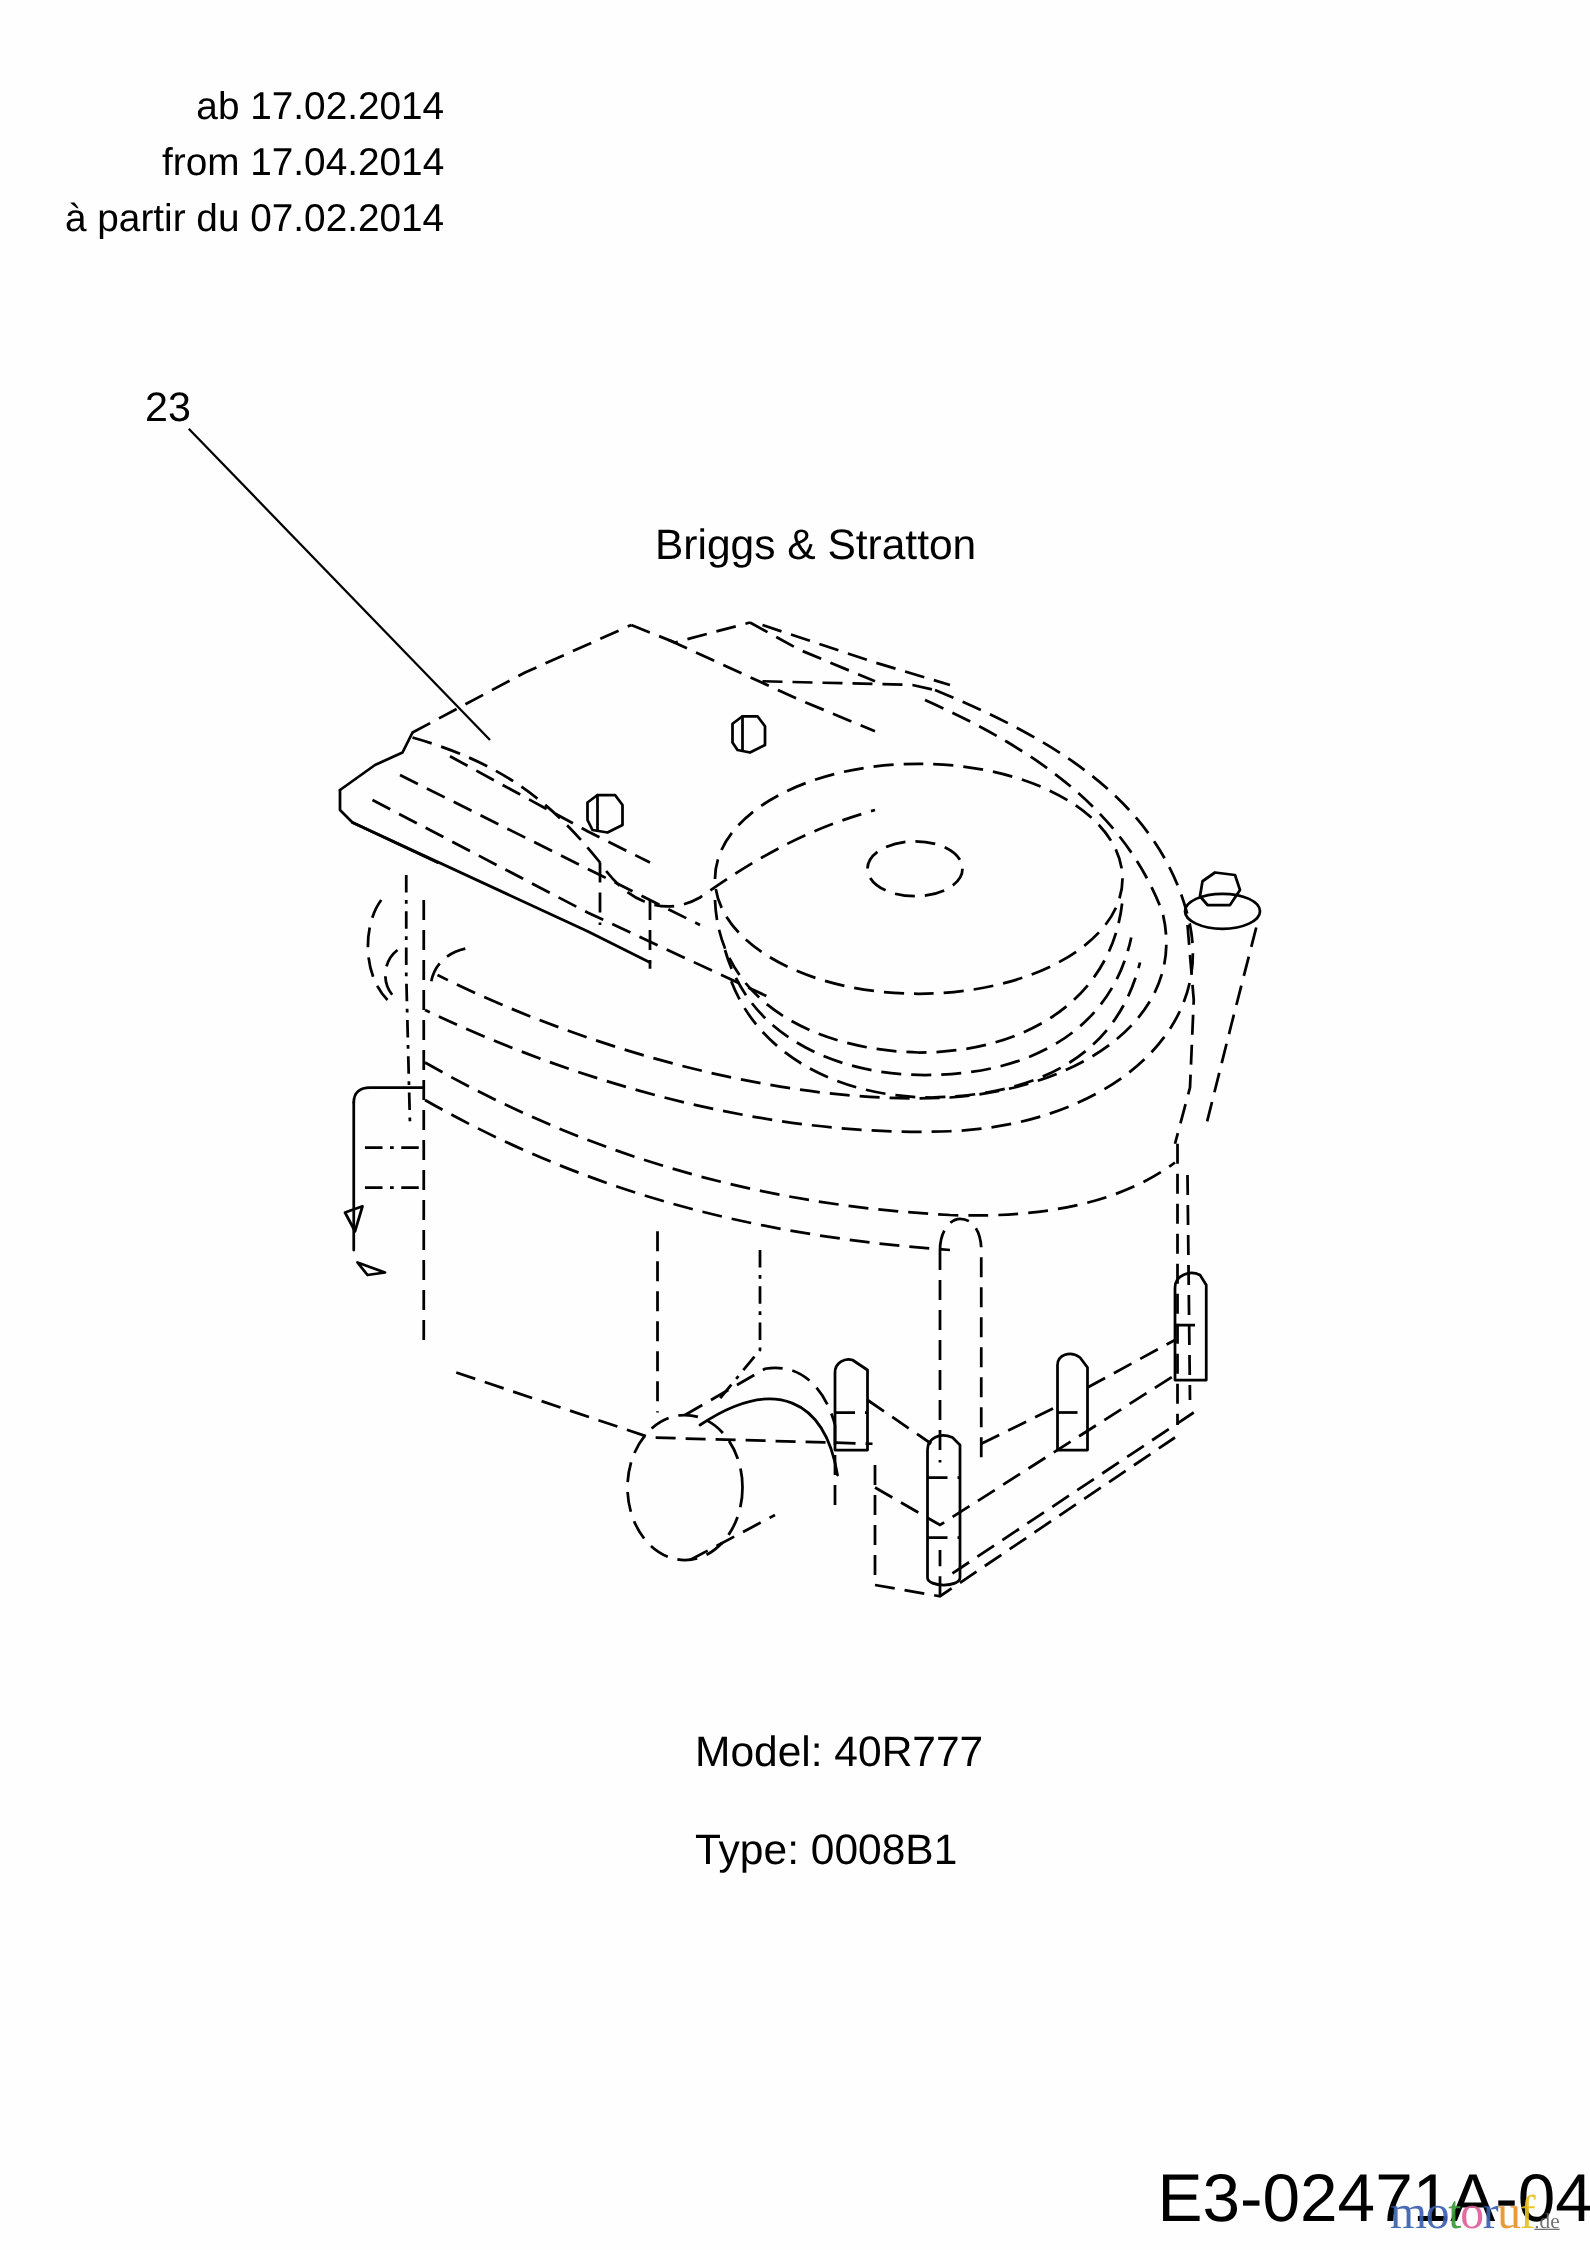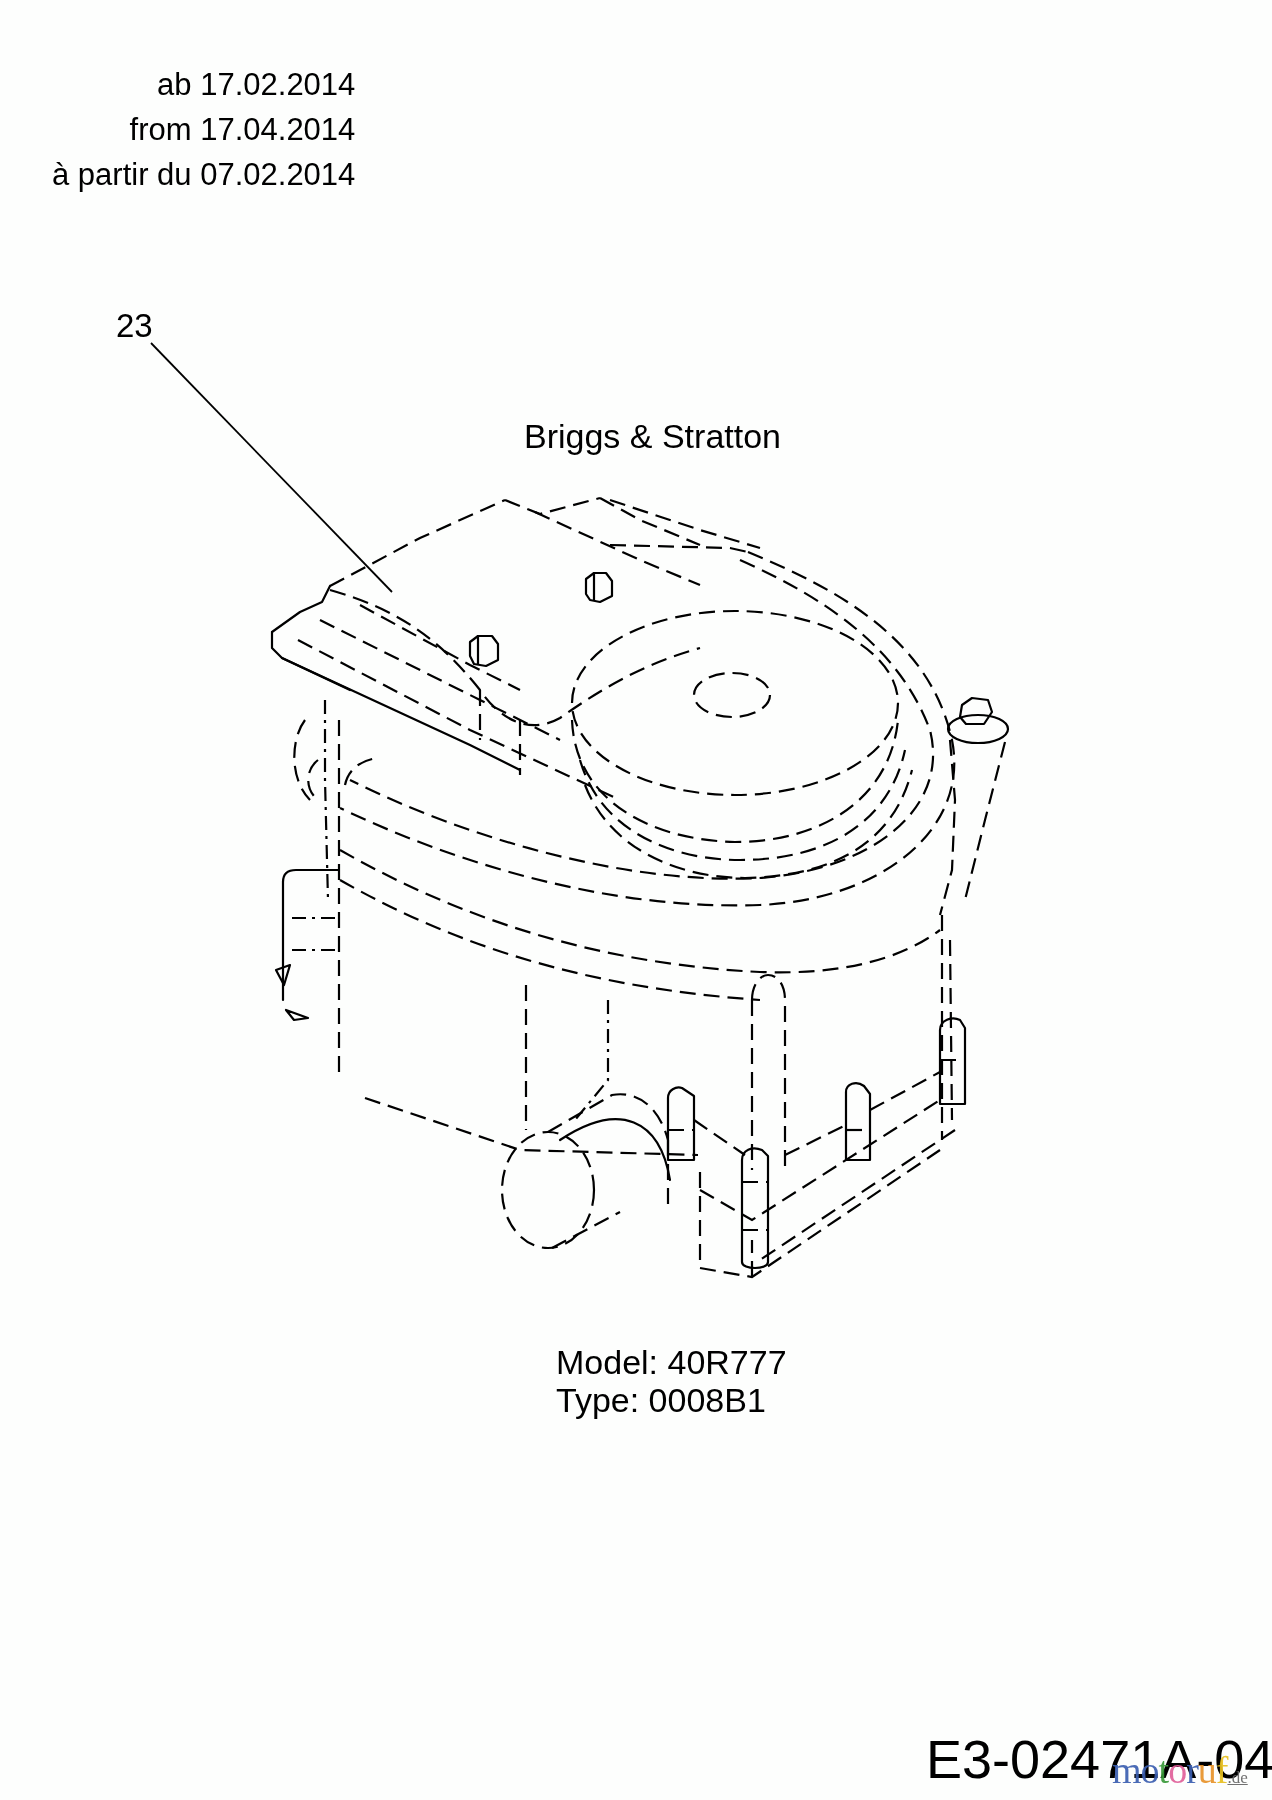--- a/index.html
+++ b/index.html
@@ -4,21 +4,21 @@
 <style>
   html, body { margin:0; padding:0; background:#fdfefd; }
   body { width:1272px; height:1800px; position:relative; overflow:hidden;
          font-family:"Liberation Sans", "DejaVu Sans", sans-serif; color:#000; }
   .txt { position:absolute; white-space:nowrap; line-height:1; }
   .dates { left:52px; top:62px; font-size:31px; line-height:45px;text-align:right; }
   .dates div { height:45px; }
   .callout { left:116px; top:309px; font-size:33px; }
   .brand { left:524px; top:419px; font-size:34px; }
   .model { left:556px; top:1343px; font-size:34px; line-height:38px; }
-  .model div { height:38px; }
+  .model div { height:38px;margin-top:40px; }
   .code { left:926px; top:1732px; font-size:54px; }
   .wm { position:absolute; left:1112px; top:1748px; font-family:"Liberation Serif","DejaVu Serif",serif;
         font-size:38px; letter-spacing:-1px; white-space:nowrap; opacity:0.92; }
   .wm .de { font-size:17px; color:#666; letter-spacing:0;text-decoration:underline; }
   svg.drawing { position:absolute; left:0; top:0; }
   .s { fill:none; stroke:#000; stroke-width:2.2; stroke-linecap:round; stroke-linejoin:round; }
   .d { fill:none; stroke:#000; stroke-width:2.2; stroke-dasharray:16 8; stroke-linecap:butt; }
   .dd { fill:none; stroke:#000; stroke-width:2.2; stroke-dasharray:14 6 3 6; }
   .lead { fill:none; stroke:#000; stroke-width:1.8; }
 </style>

